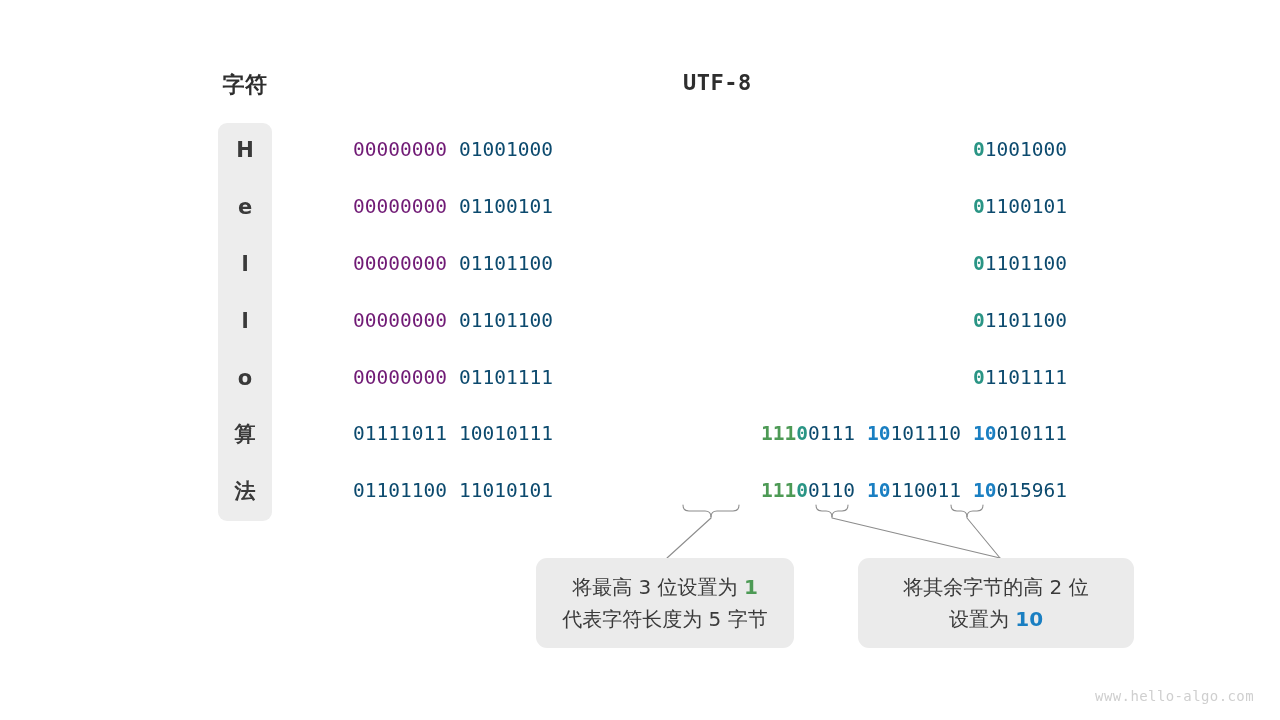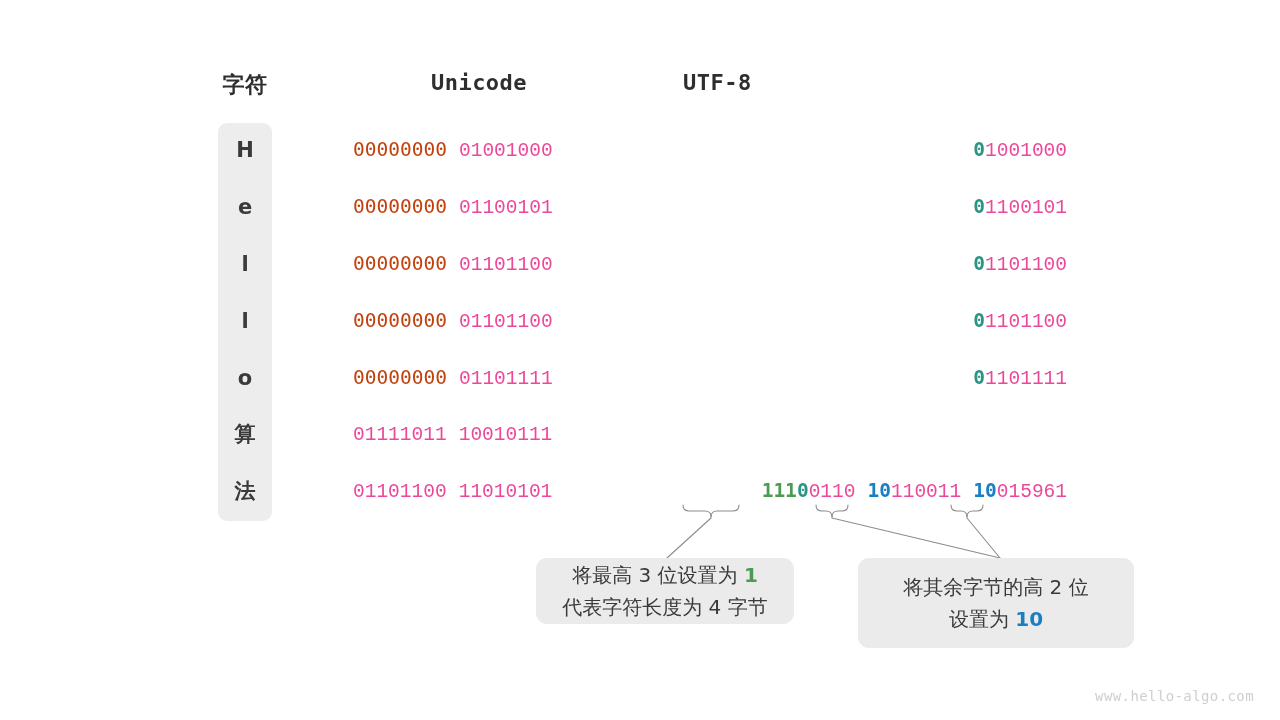--- a/index.html
+++ b/index.html
@@ -72,22 +72,22 @@
     left: 353px;
     width: 252px;
     text-align: left;
   }
   .utf-row {
     left: 683px;
     width: 384px;
     text-align: right;
   }
 
-  .b-dim   { color: #c2410c; }
-  .b-dark  { color: #ec4899; font-family: Liberation Mono, monospace; }
+  .b-dim   { color: #701a75; }
+  .b-dark  { color: #0c4a6e; }
   .b-teal  { color: #2a9585; font-weight: bold; }
   .b-green { color: #4d9a55; font-weight: bold; }
   .b-blue  { color: #1a7fc2; font-weight: bold; }
   .sp { display: inline-block; width: 0.62em; }
 
   
   .anno {
     position: absolute;
     left: 0;
     top: 0;
@@ -108,21 +108,21 @@
     box-sizing: border-box;
   }
   .callout-line {
     font-family: "DejaVu Sans", sans-serif;
     font-size: 20px;
     color: #3a3a3a;
     line-height: 32px;
     white-space: nowrap;
     text-align: center;
   }
-  #callout-1 { left: 536px; top: 558px; width: 258px; height: 66px; }
+  #callout-1 { left: 536px; top: 558px; width: 258px; height: 90px; }
   #callout-2 { left: 858px; top: 558px; width: 276px; height: 90px; }
 
   .em-green { color: #4d9a55; font-weight: bold; }
   .em-blue  { color: #1a7fc2; font-weight: bold; }
 
   
   .watermark {
     position: absolute;
     right: 26px;
     bottom: 16px;
@@ -131,21 +131,20 @@
     color: #cfcfcf;
     letter-spacing: 0.4px;
   }
 </style>
 </head>
 <body>
 
 <div class="stage">
 
   <div class="col-header hdr-char">字符</div>
-  <div class="col-header hdr-uni">Unicode</div>
   <div class="col-header hdr-utf">UTF-8</div>
 
   <div class="char-col"></div>
 
   <div class="char-cell" style="top:138px">H</div>
   <div class="char-cell" style="top:195px">e</div>
   <div class="char-cell" style="top:252px">l</div>
   <div class="char-cell" style="top:309px">l</div>
   <div class="char-cell" style="top:366px">o</div>
   <div class="char-cell" style="top:422px">算</div>
@@ -182,20 +181,23 @@
   <div class="bin-row utf-row" style="top:251px">
     <span class="b-teal">0</span><span class="b-dark">1101100</span>
   </div>
   <div class="bin-row utf-row" style="top:308px">
     <span class="b-teal">0</span><span class="b-dark">1101100</span>
   </div>
   <div class="bin-row utf-row" style="top:365px">
     <span class="b-teal">0</span><span class="b-dark">1101111</span>
   </div>
 
+  <div class="bin-row utf-row" style="top:421px">
+    <span class="b-green">111</span><span class="b-teal">0</span><span class="b-dark">0111</span><span class="sp"></span><span class="b-blue">10</span><span class="b-dark">101110</span><span class="sp"></span><span class="b-blue">10</span><span class="b-dark">010111</span>
+  </div>
 
   <div class="bin-row utf-row" style="top:478px">
     <span class="b-green">111</span><span class="b-teal">0</span><span class="b-dark">0110</span><span class="sp"></span><span class="b-blue">10</span><span class="b-dark">110011</span><span class="sp"></span><span class="b-blue">10</span><span class="b-dark">015961</span>
   </div>
 
   <svg class="anno" viewBox="0 0 1280 720">
     <g fill="none" stroke="#8c8c8c" stroke-width="1.1" stroke-linecap="round">
 
       <g>
         <path d="M 683 505 q 0 6 6 6 L 705 511 q 6 0 6 6"></path>
@@ -215,21 +217,21 @@
       <path d="M 711 518 L 667 558"></path>
 
       <path d="M 832 518 L 1000 558"></path>
 
       <path d="M 967 518 L 1000 558"></path>
     </g>
   </svg>
 
   <div class="callout" id="callout-1">
     <div class="callout-line"><span>将最高 3 位设置为 </span><span class="em-green">1</span></div>
-    <div class="callout-line"><span>代表字符长度为 4 字节</span></div>
+    <div class="callout-line"><span>代表字符长度为 5 字节</span></div>
   </div>
 
   <div class="callout" id="callout-2">
     <div class="callout-line"><span>将其余字节的高 2 位</span></div>
     <div class="callout-line"><span>设置为 </span><span class="em-blue">10</span></div>
   </div>
 
   <div class="watermark">www.hello-algo.com</div>
 
 </div>

